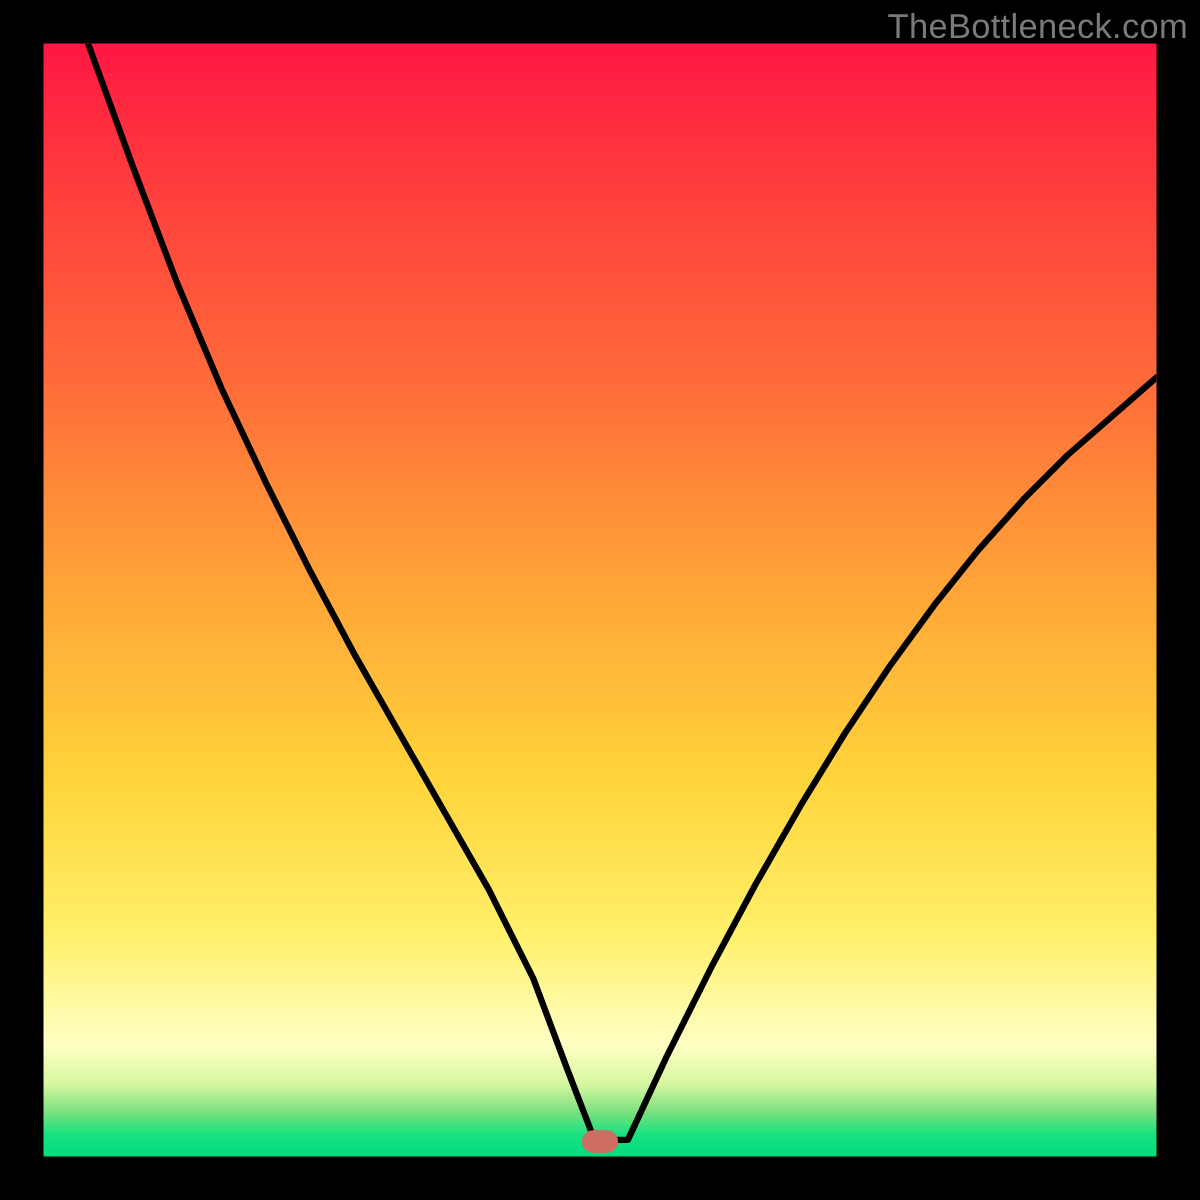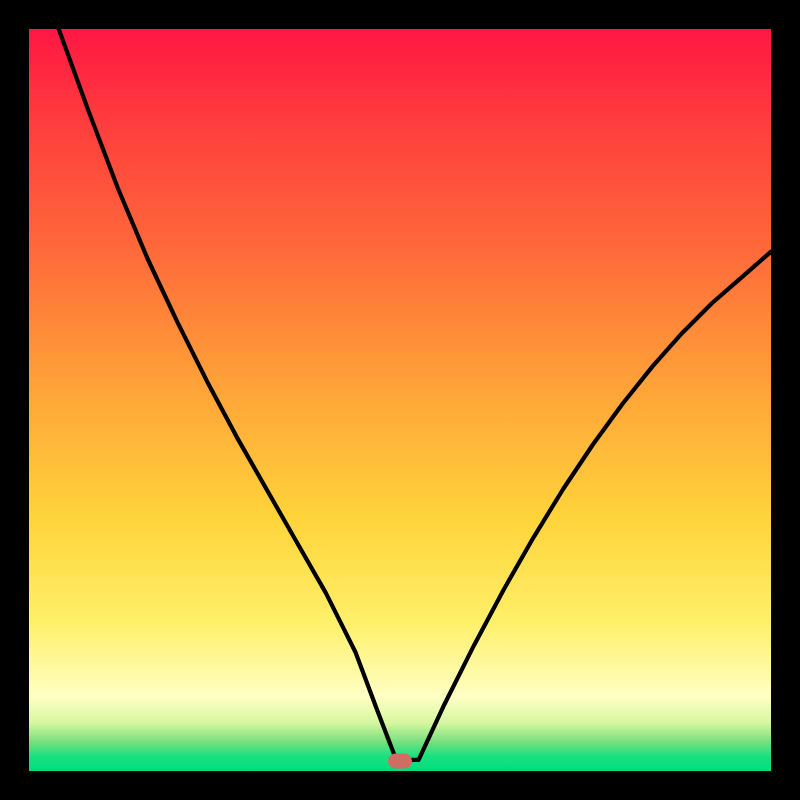--- a/index.html
+++ b/index.html
@@ -75,13 +75,14 @@
 </head>
 <body>
 
 <div class="frame">
   <div class="plot">
     <svg class="curve-svg" viewBox="0 0 742 742" preserveAspectRatio="none">
       <path id="curvePath" class="curve-path" d="M 29.7 0.0 L 59.4 81.6 L 89.0 159.5 L 118.7 230.0 L 148.4 293.1 L 178.1 352.4 L 207.8 408.1 L 237.4 460.0 L 267.1 512.0 L 296.8 563.9 L 326.5 623.3 L 348.7 682.6 L 367.3 730.9 L 367.3 730.9 L 389.6 730.9 L 389.6 730.9 L 415.5 675.2 L 445.2 615.9 L 474.9 560.2 L 504.6 508.3 L 534.2 460.0 L 563.9 415.5 L 593.6 374.7 L 623.3 337.6 L 653.0 304.2 L 682.6 274.5 L 712.3 248.6 L 742.0 222.6 "></path>
     </svg>
     <div id="marker" class="marker" style="left: 371px; top: 731.612px; background: rgb(207, 109, 99);"></div>
   </div>
+  <div class="watermark">TheBottleneck.com</div>
 </div>
 
 </body></html>

